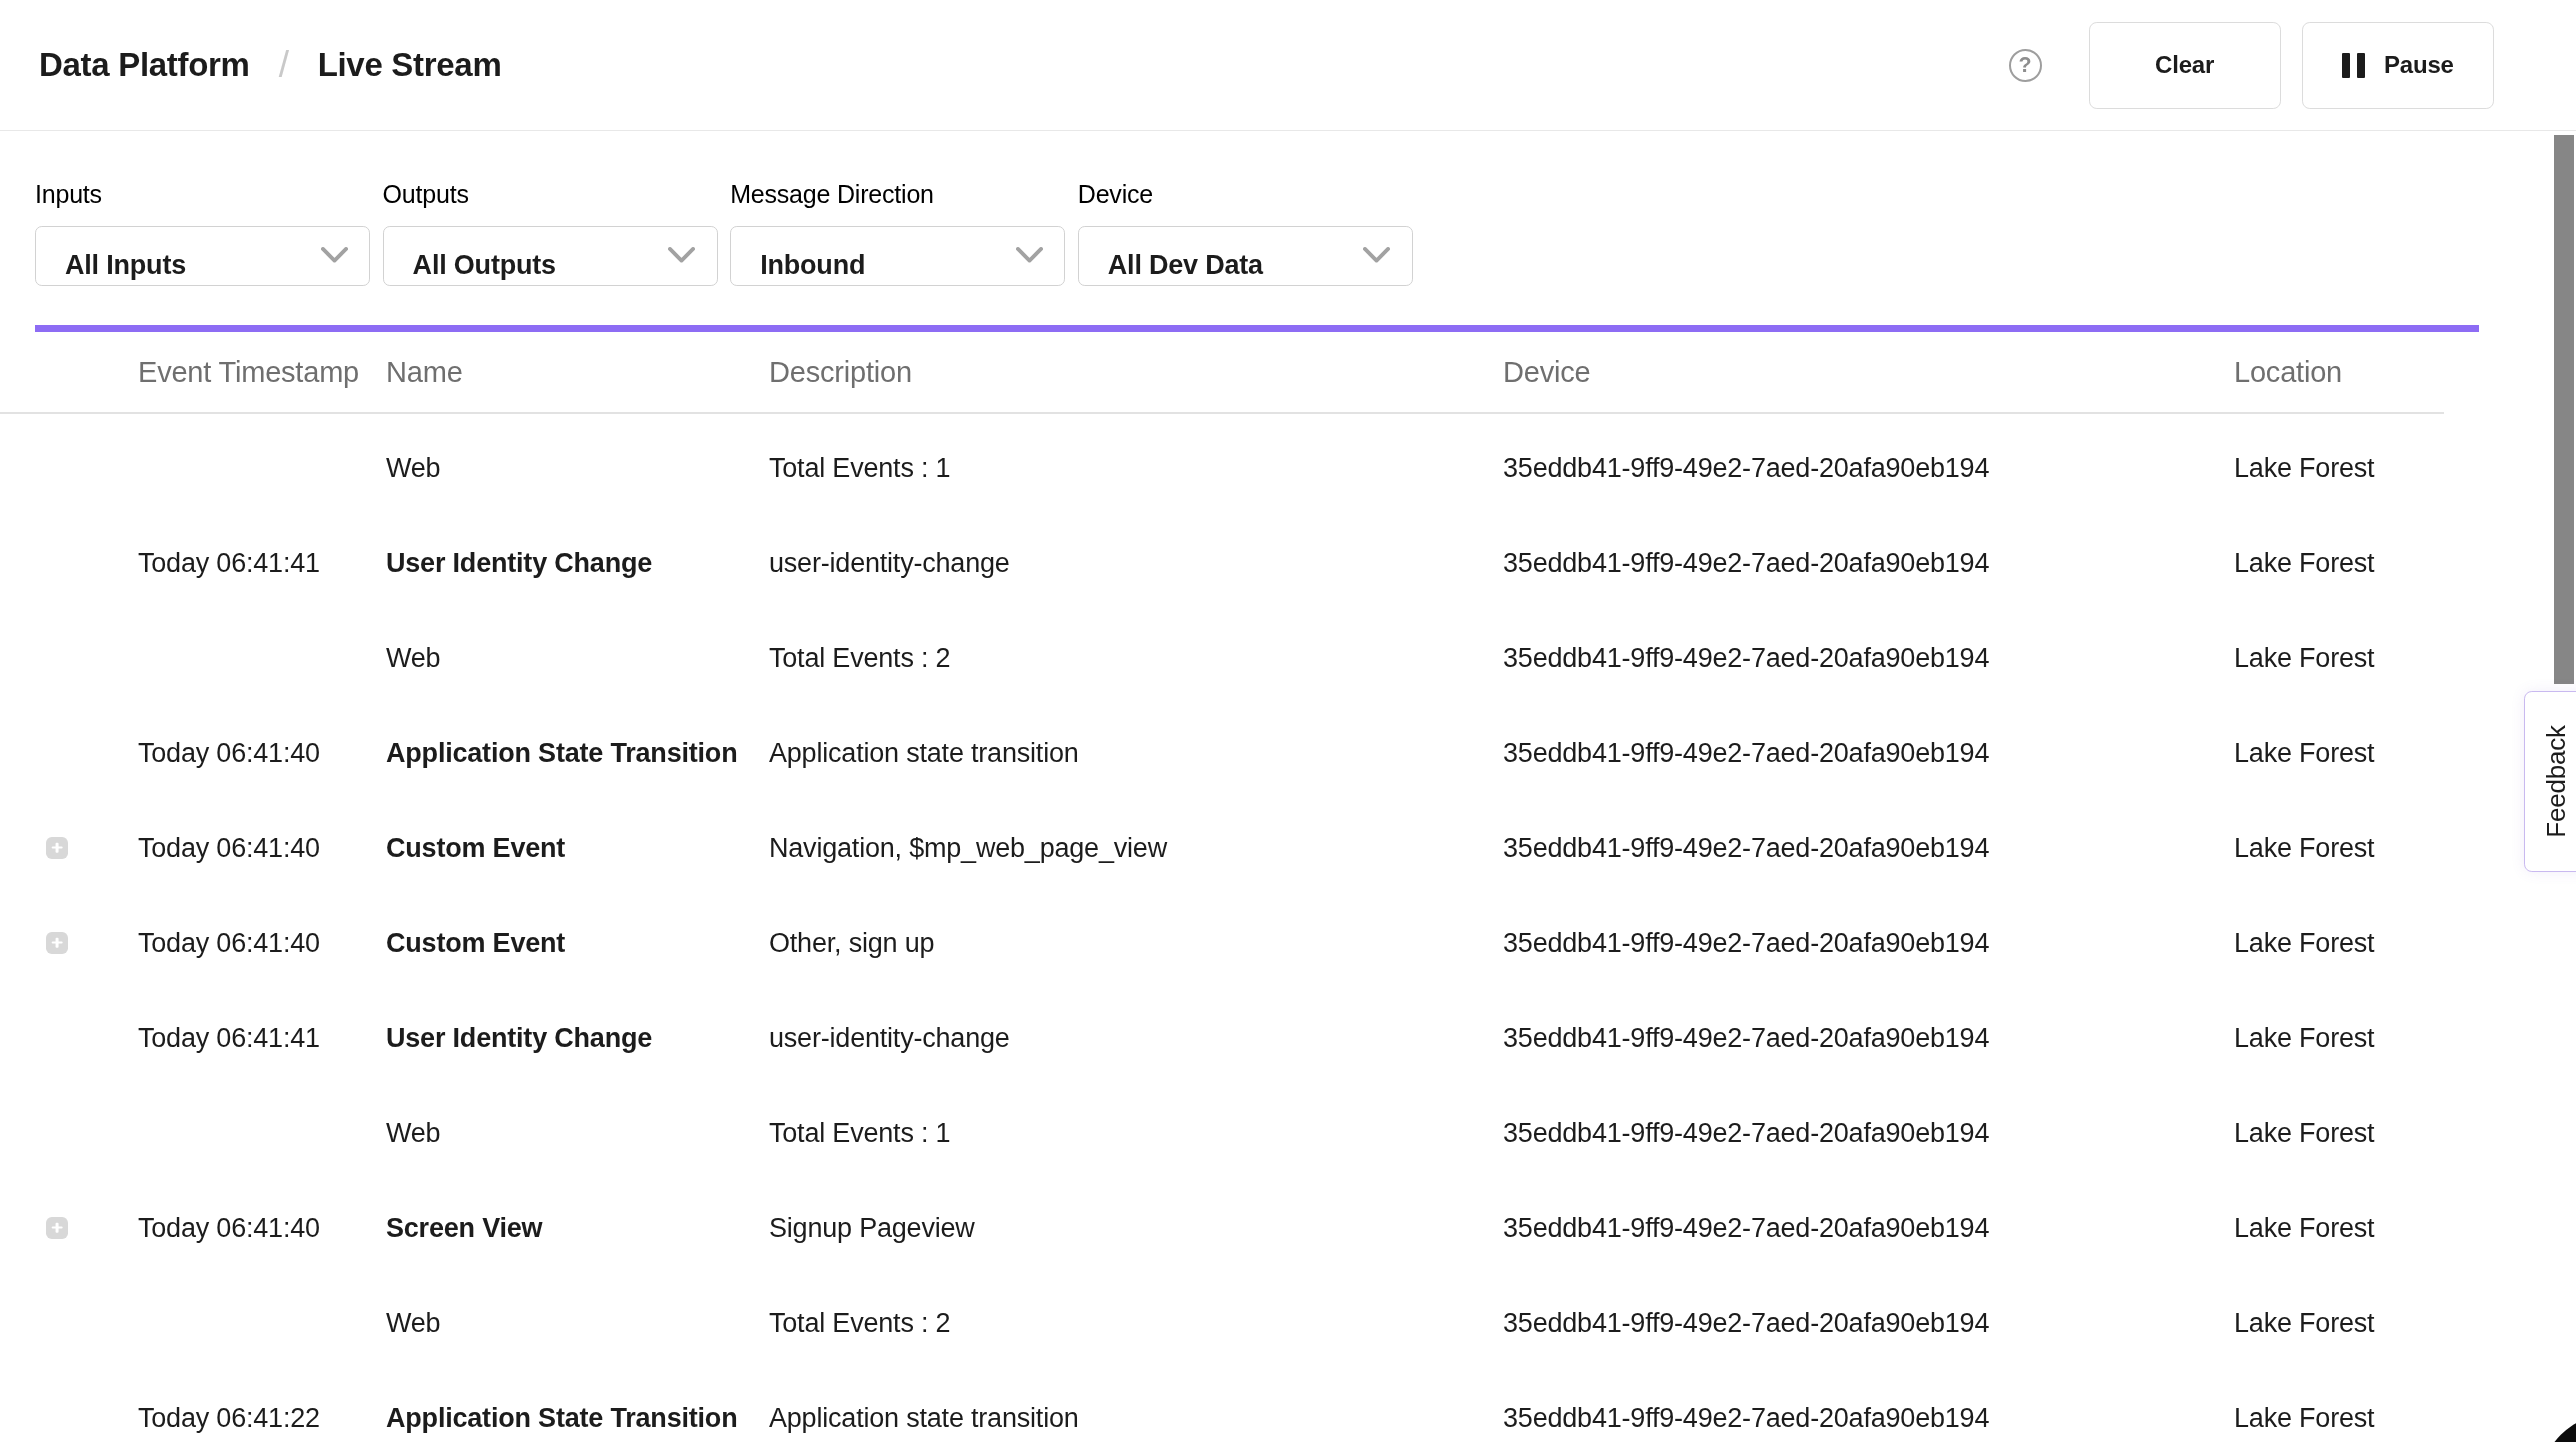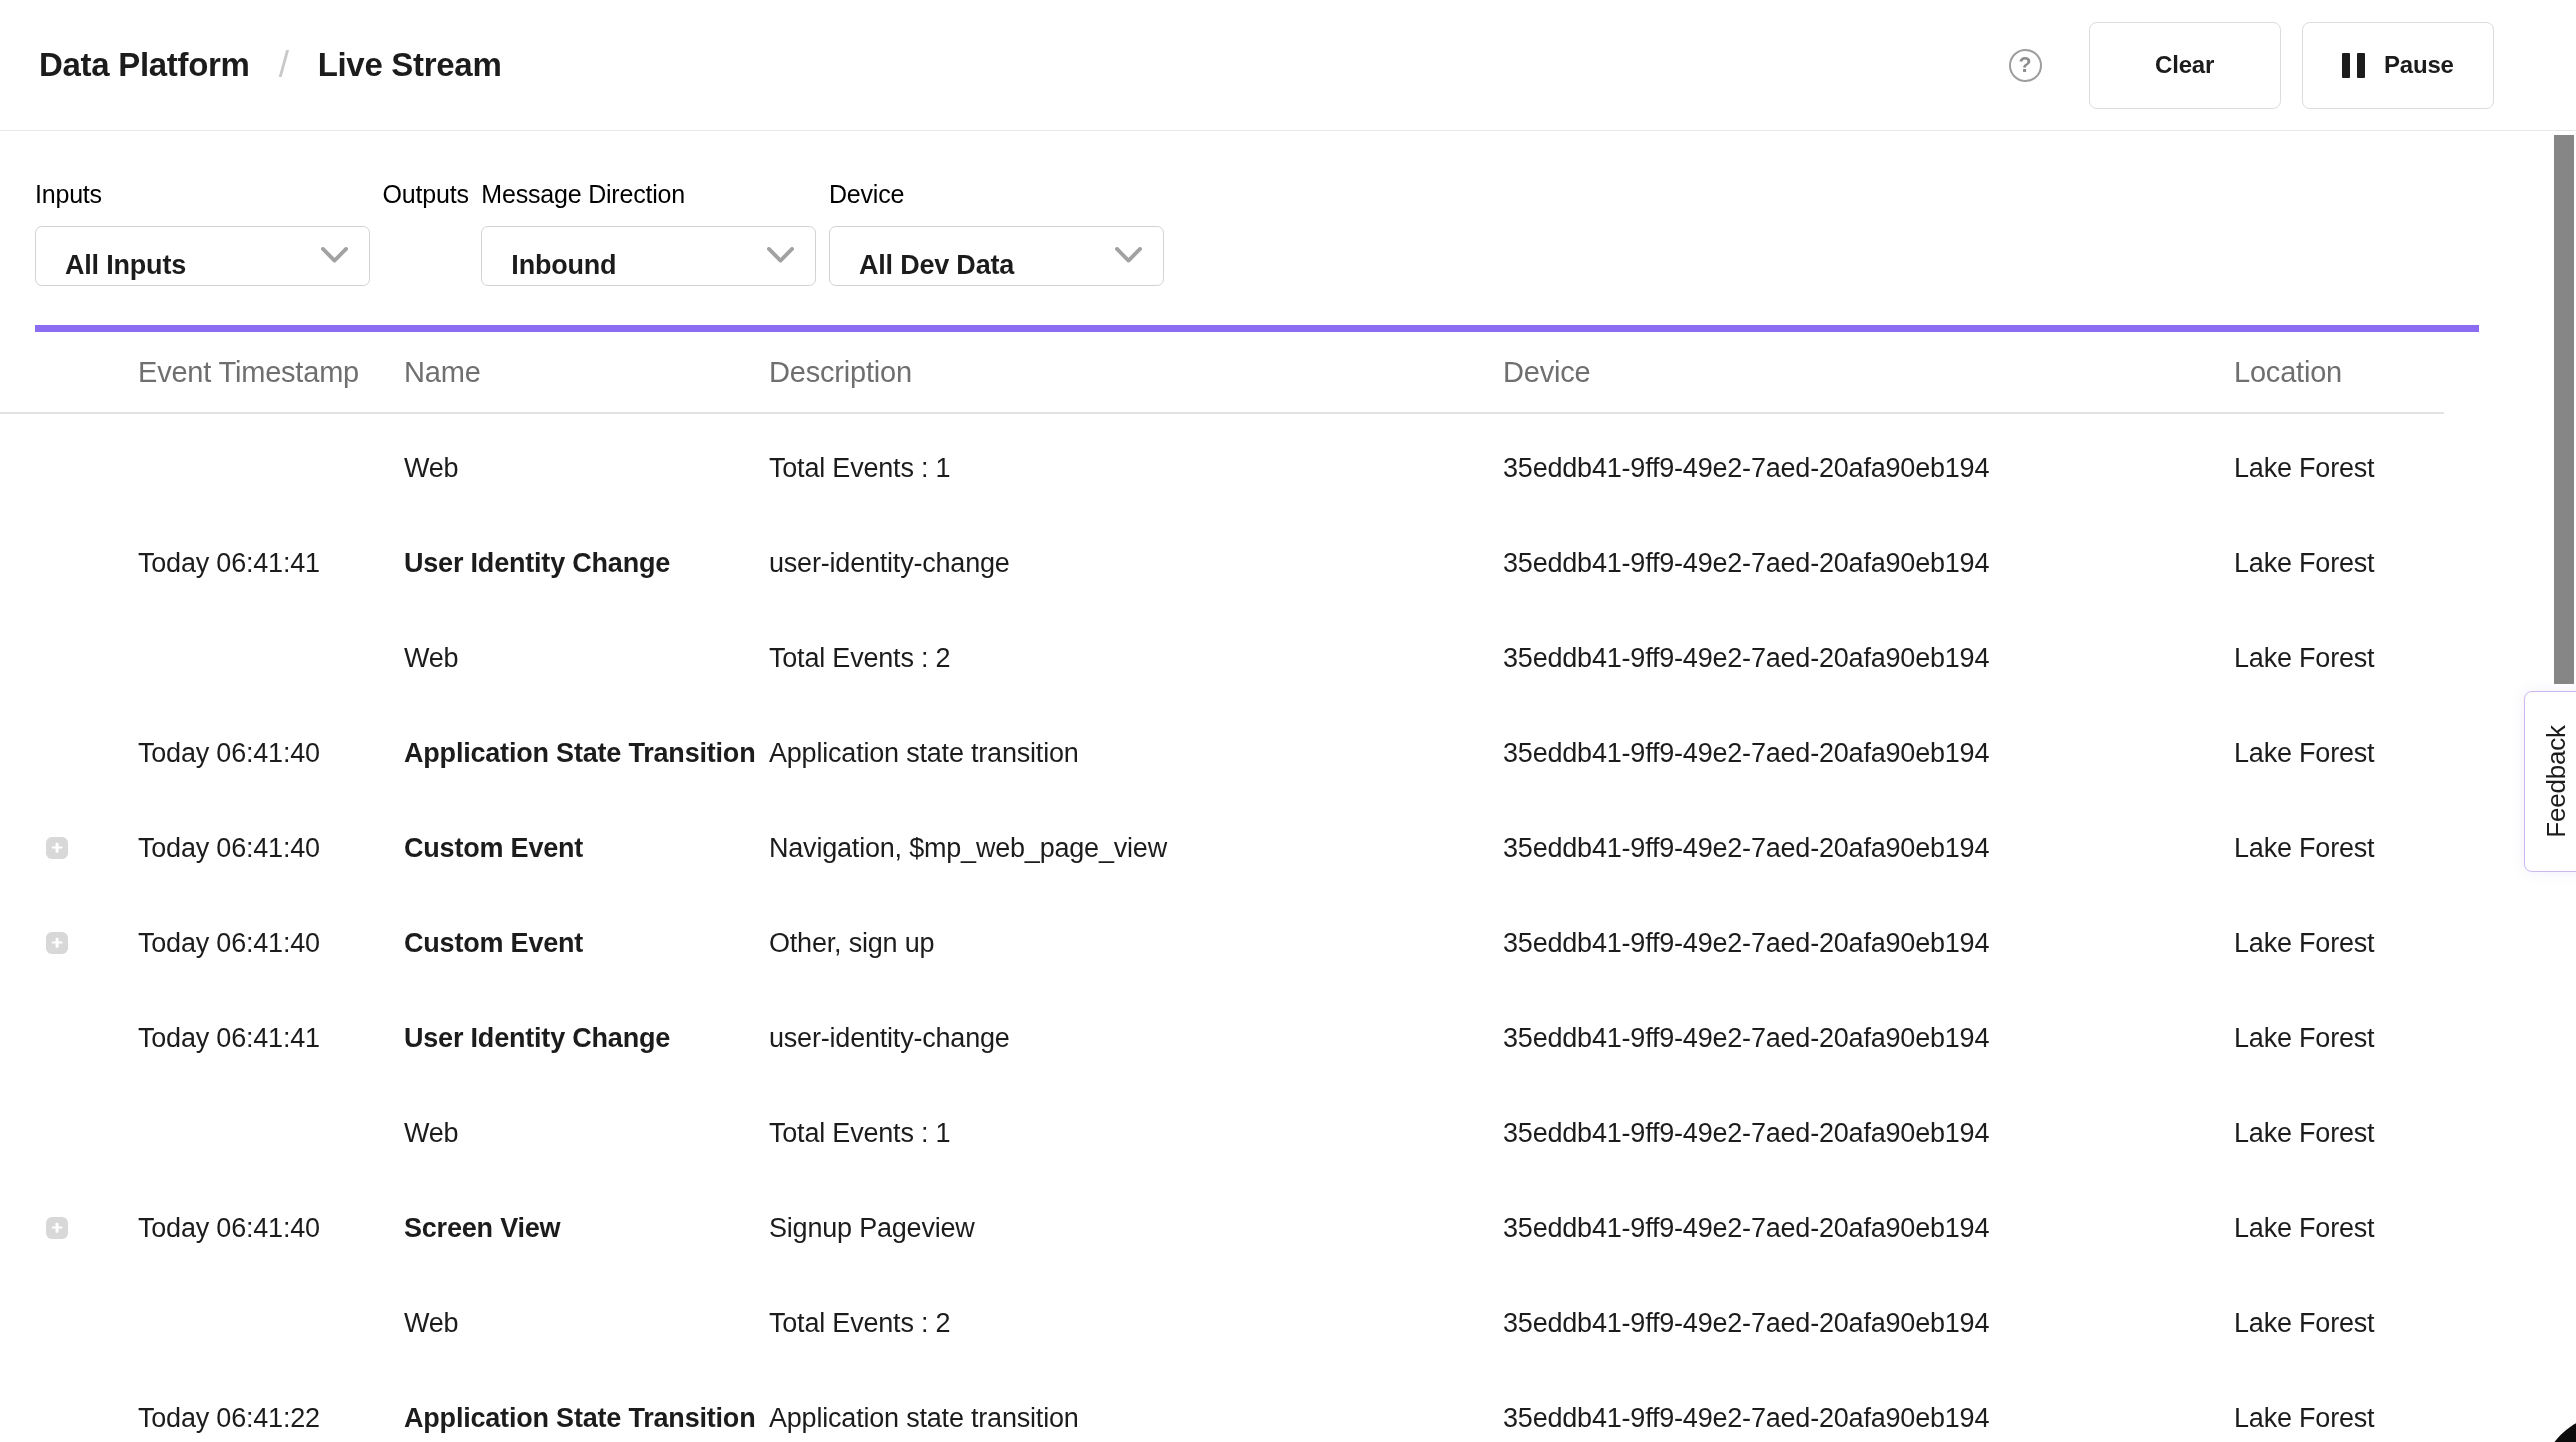--- a/index.html
+++ b/index.html
@@ -38,21 +38,21 @@
   .stream-bar { margin:39px 0 0 35px; width:2444px; height:7.8px; background:#8d6cf4; }
 
   
   .thead { position:relative; height:82px; border-bottom:2.9px solid #e2e2e2; margin-right:97px; width:2444px; margin-left:0; }
   .thead { border-bottom:2.9px solid #e2e2e2; }
   .thead .cell { position:absolute; top:50%; transform:translateY(-50%); font-size:29px; color:#6f6f6f; letter-spacing:-0.2px; white-space:nowrap; }
   .tbody { padding-top:5.8px; }
   .trow { position:relative; height:95px; width:2576px; }
   .cell { position:absolute; top:50%; transform:translateY(-50%); font-size:27px; letter-spacing:-0.2px; white-space:nowrap; }
   .c-ts   { left:138px; }
-  .c-name { left:404px; }
+  .c-name { left:386px; }
   .c-desc { left:769px; }
   .c-dev  { left:1503px; }
   .c-loc  { left:2234px; }
   .bold   { font-weight:700; }
   .expand { position:absolute; left:46px; top:50%; transform:translateY(-50%); width:22px; height:22px;
             background:#d8d8d8; border-radius:5.8px; cursor:pointer; }
   .expand::before, .expand::after { content:""; position:absolute; left:50%; top:50%; background:#fff; border-radius:1px; }
   .expand::before { width:10.7px; height:2.9px; transform:translate(-50%,-50%); }
   .expand::after  { width:2.9px; height:10.7px; transform:translate(-50%,-50%); }
 
@@ -98,20 +98,26 @@
       <div class="filter-label">Inputs</div>
       <div class="select">
         <span class="val">All Inputs</span>
         <svg width="27" height="16.5" viewBox="0 0 28 17">
             <polyline points="2,2 14,14 26,2" fill="none" stroke="#a2a2a2" stroke-width="4" stroke-linecap="round" stroke-linejoin="round"></polyline>
           </svg>
       </div>
     </div>
     <div class="filter-group">
       <div class="filter-label">Outputs</div>
+      <div class="select">
+        <span class="val">All Outputs</span>
+        <svg width="27" height="16.5" viewBox="0 0 28 17">
+            <polyline points="2,2 14,14 26,2" fill="none" stroke="#a2a2a2" stroke-width="4" stroke-linecap="round" stroke-linejoin="round"></polyline>
+          </svg>
+      </div>
     </div>
     <div class="filter-group">
       <div class="filter-label">Message Direction</div>
       <div class="select">
         <span class="val">Inbound</span>
         <svg width="27" height="16.5" viewBox="0 0 28 17">
             <polyline points="2,2 14,14 26,2" fill="none" stroke="#a2a2a2" stroke-width="4" stroke-linecap="round" stroke-linejoin="round"></polyline>
           </svg>
       </div>
     </div>

